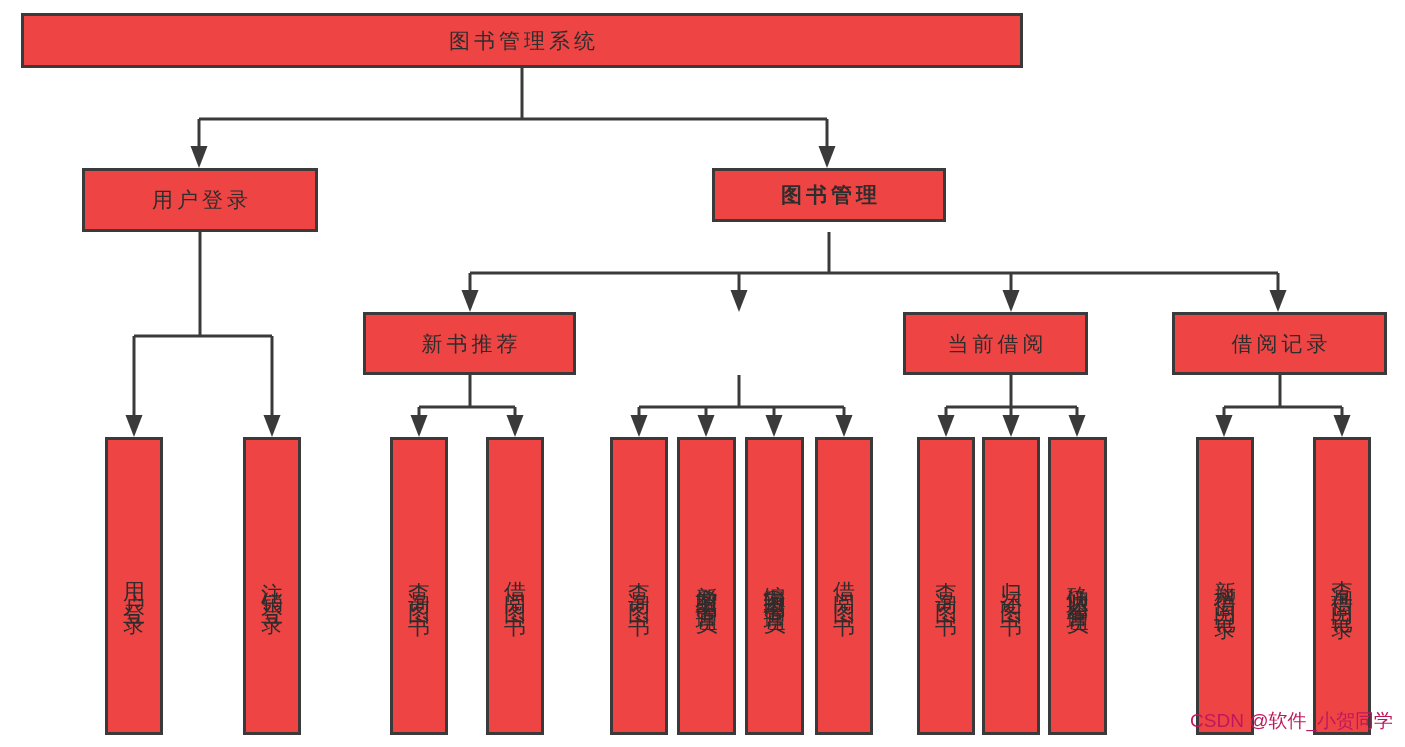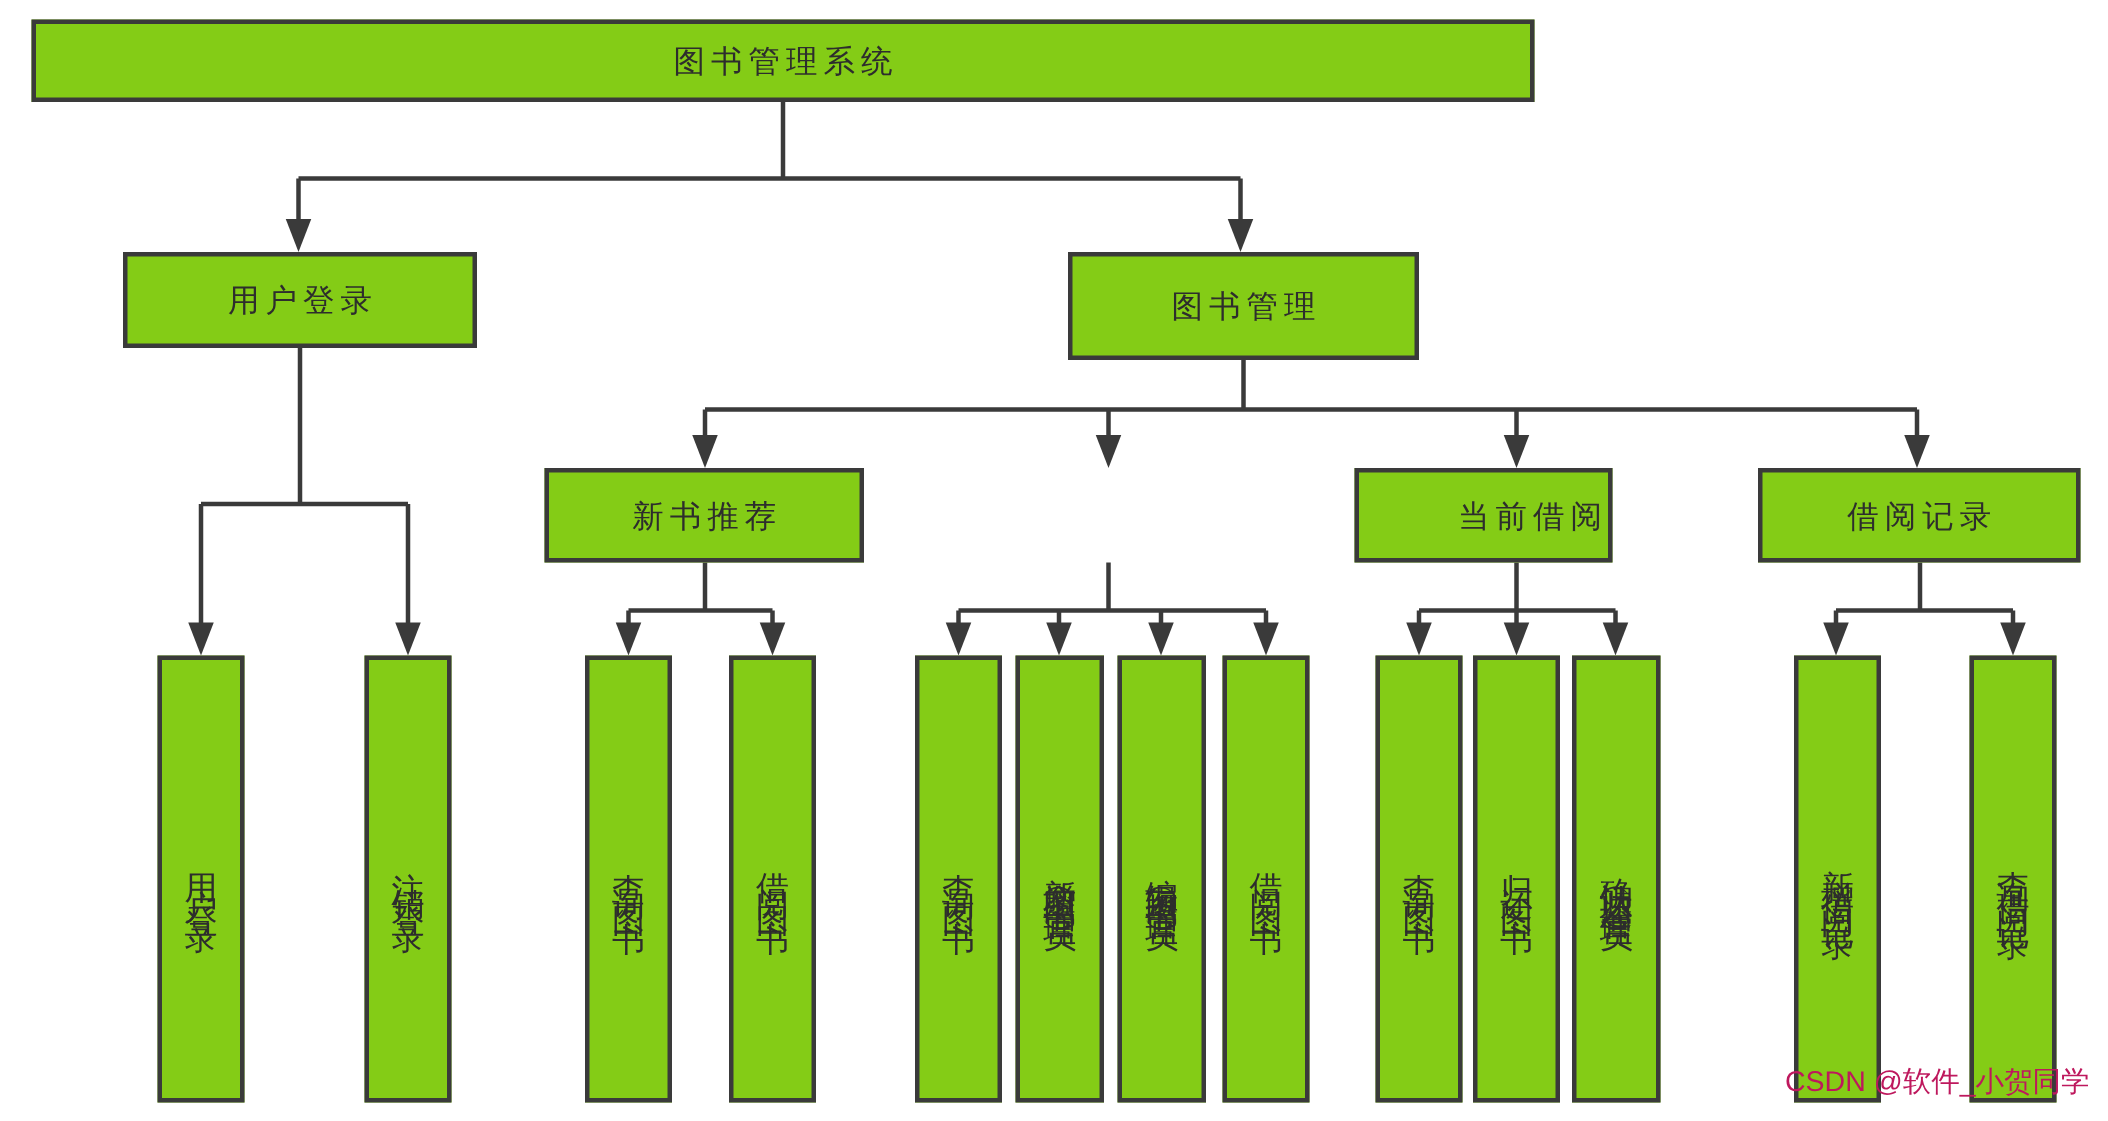--- a/index.html
+++ b/index.html
@@ -9,21 +9,21 @@
     height: 747px;
     background: #ffffff;
     font-family: "Liberation Sans", sans-serif;
     overflow: hidden;
   }
   svg.connectors { position: absolute; left: 0; top: 0; }
   .box {
     position: absolute;
     box-sizing: border-box;
     border: 3px solid #3a3a3a;
-    background: #84cc16;
+    background: #ef4444;
     display: flex;
     align-items: center;
     justify-content: center;
     color: #2d2d2d;
   }
   .hbox span {
     font-size: 21px;
     letter-spacing: 4px;
     white-space: nowrap;
     text-indent: 4px; 
@@ -120,28 +120,28 @@
     </g>
   </svg>
 
   <div class="box hbox" style="left:21px; top:13px; width:1002px; height:55px;">
     <span>图书管理系统</span>
   </div>
 
   <div class="box hbox" style="left:82px; top:168px; width:236px; height:64px;">
     <span>用户登录</span>
   </div>
-  <div class="box hbox" style="left:712px; top:168px; width:234px; height:72px;">
+  <div class="box hbox" style="left:712px; top:168px; width:234px; height:54px;font-weight:bold;">
     <span>图书管理</span>
   </div>
 
   <div class="box hbox" style="left:363px; top:312px; width:213px; height:63px;">
     <span>新书推荐</span>
   </div>
-  <div class="box hbox" style="left:903px; top:312px; width:172px; height:63px;justify-content:flex-end;">
+  <div class="box hbox" style="left:903px; top:312px; width:185px; height:63px;">
     <span>当前借阅</span>
   </div>
   <div class="box hbox" style="left:1172px; top:312px; width:215px; height:63px;">
     <span>借阅记录</span>
   </div>
 
   <div class="box leaf s4" style="left:105px; top:437px; width:58px; height:298px;">
     <span>用户登录</span>
   </div>
   <div class="box leaf s4" style="left:243px; top:437px; width:58px; height:298px;">

